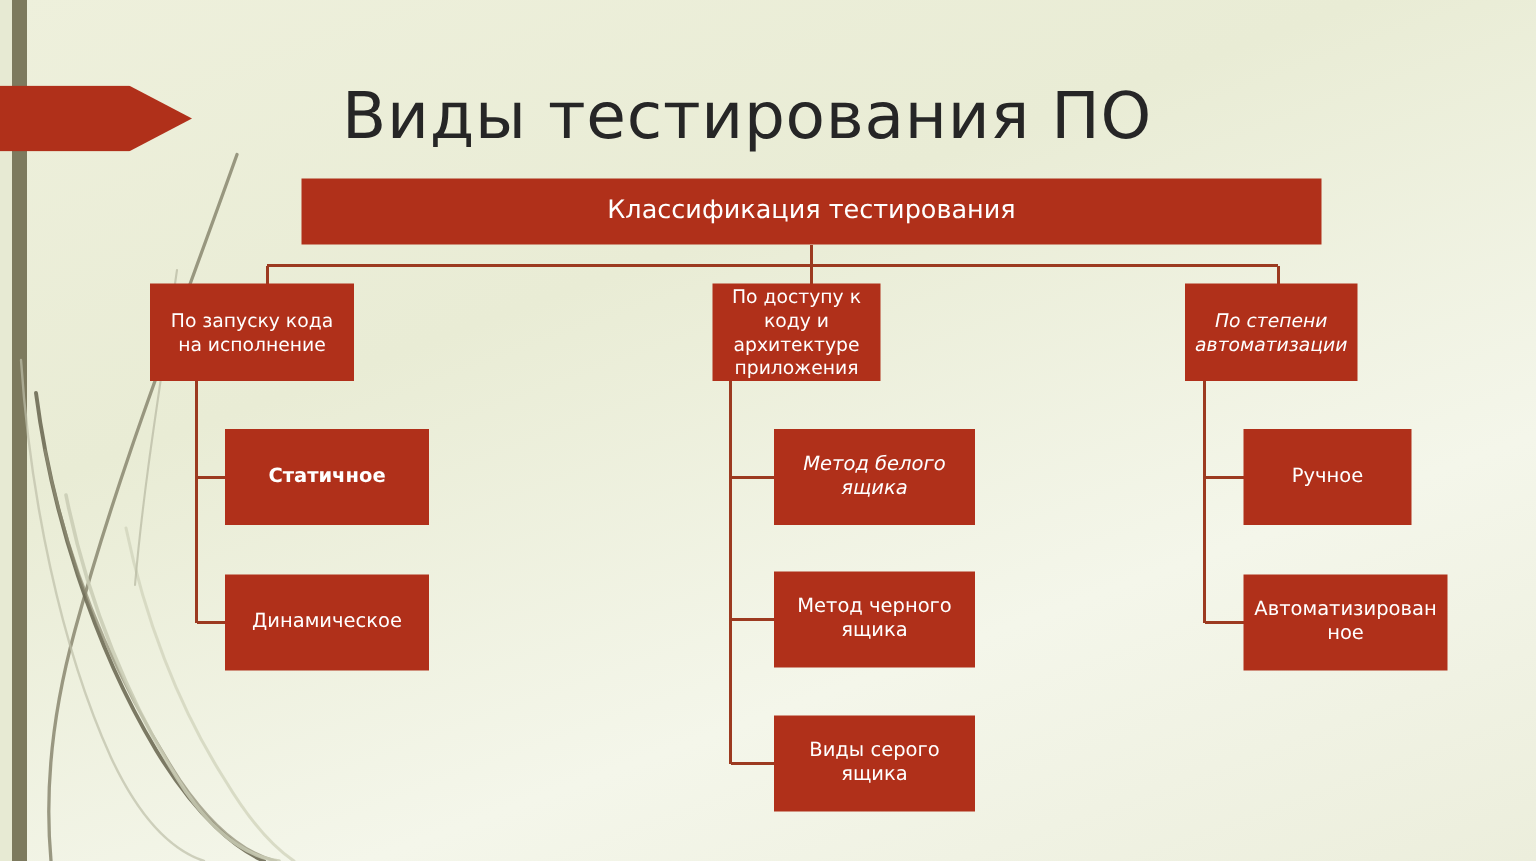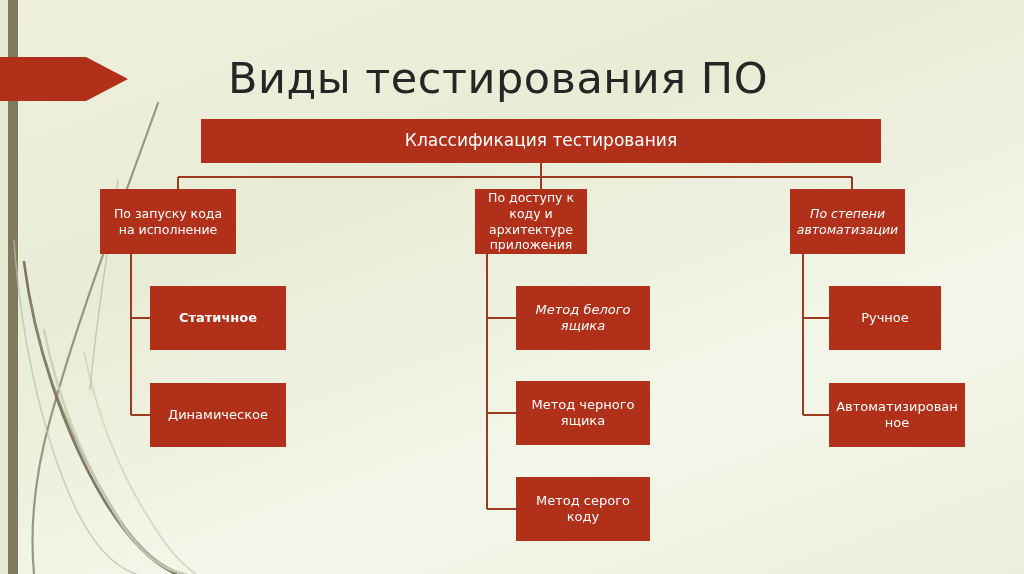--- a/index.html
+++ b/index.html
@@ -174,21 +174,21 @@
 
   <div class="node leaf" style="left:516px; top:286px; width:134px; height:64px;font-style:italic;">
     <span class="label">Метод белого ящика</span>
   </div>
 
   <div class="node leaf" style="left:516px; top:381px; width:134px; height:64px;">
     <span class="label">Метод черного ящика</span>
   </div>
 
   <div class="node leaf" style="left:516px; top:477px; width:134px; height:64px;">
-    <span class="label">Метод серого коду</span>
+    <span class="label">Виды серого ящика</span>
   </div>
 
   <div class="node leaf" style="left:829px; top:286px; width:112px; height:64px;">
     <span class="label">Ручное</span>
   </div>
 
   <div class="node leaf" style="left:829px; top:383px; width:136px; height:64px;">
     <span class="label">Автоматизирован ное</span>
   </div>
 

